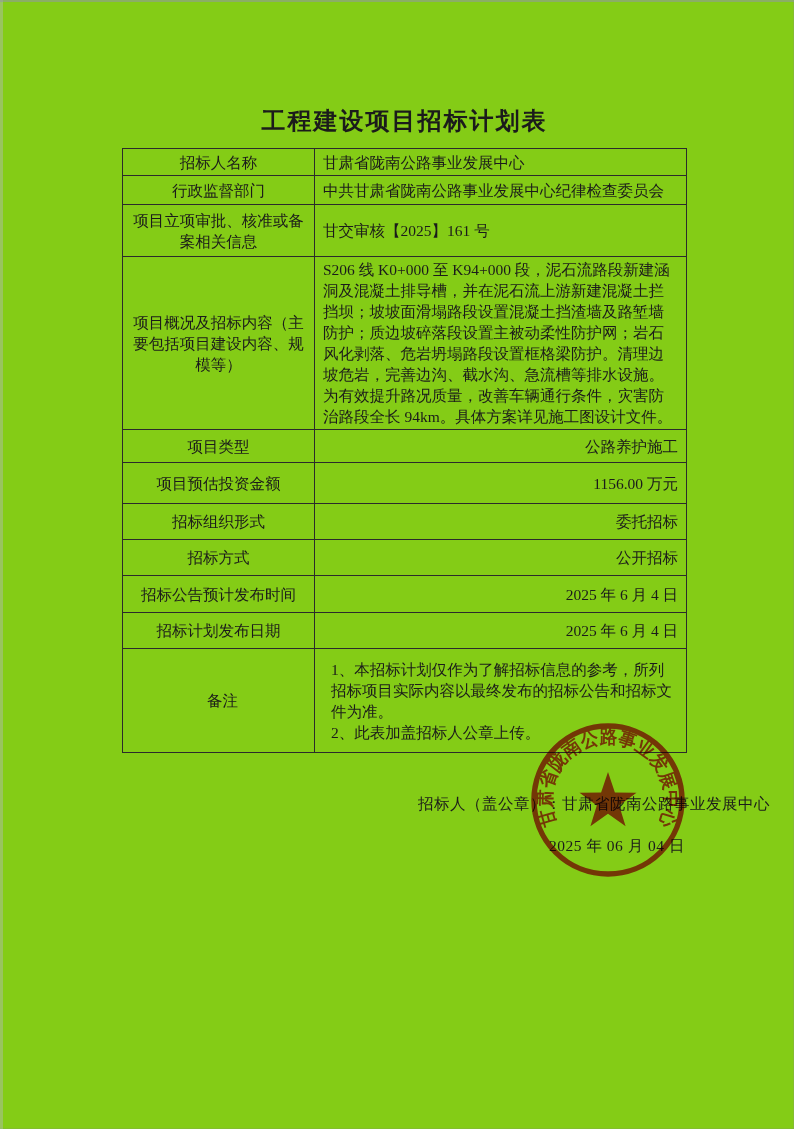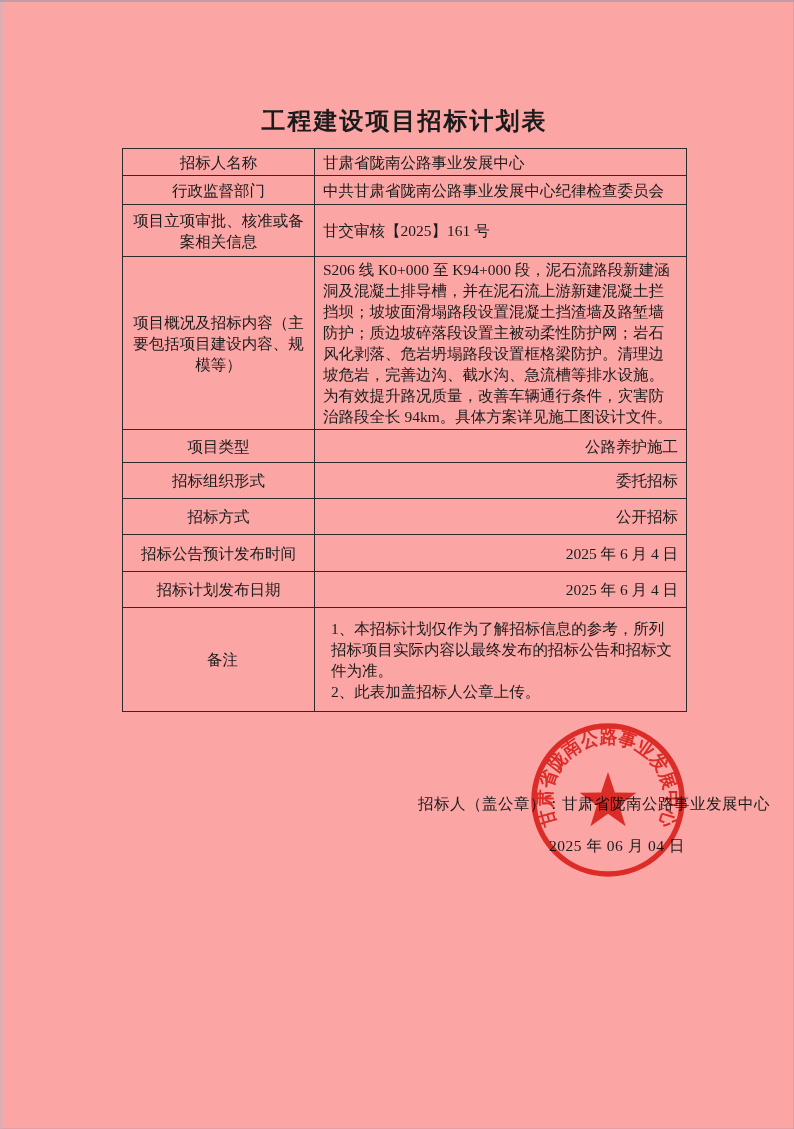--- a/index.html
+++ b/index.html
@@ -1,19 +1,19 @@
 <!DOCTYPE html>
 <html><head>
 <meta charset="utf-8">
 <style>
   html,body{margin:0;padding:0;background:#ffffff;}
   .page{
     position:relative;
     width:794px;height:1129px;
-    background:#fca5a5;
+    background:#84cc16;
     overflow:hidden;
     font-family:"Liberation Serif","DejaVu Serif",serif;
     color:#1b1b1b;
     box-shadow:
       inset 0 2px 0 rgba(145,150,170,.55),
       inset 3px 0 0 rgba(185,185,205,.40),
       inset -1px 0 0 rgba(130,130,150,.22),
       inset 0 -1px 0 rgba(130,130,150,.18);
   }
   .title{
@@ -94,20 +94,24 @@
       </tr>
       <tr class="r5">
         <td class="label">项目概况及招标内容（主要包括项目建设内容、规模等）</td>
         <td class="value">S206 线 K0+000 至 K94+000 段，泥石流路段新建涵洞及混凝土排导槽，并在泥石流上游新建混凝土拦挡坝；坡坡面滑塌路段设置混凝土挡渣墙及路堑墙防护；质边坡碎落段设置主被动柔性防护网；岩石风化剥落、危岩坍塌路段设置框格梁防护。清理边坡危岩，完善边沟、截水沟、急流槽等排水设施。
 为有效提升路况质量，改善车辆通行条件，灾害防治路段全长 94km。具体方案详见施工图设计文件。</td>
       </tr>
       <tr class="r6 center">
         <td class="label">项目类型</td>
         <td class="value">公路养护施工</td>
       </tr>
+      <tr class="r7 center">
+        <td class="label">项目预估投资金额</td>
+        <td class="value">1156.00 万元</td>
+      </tr>
       <tr class="r8 center">
         <td class="label">招标组织形式</td>
         <td class="value">委托招标</td>
       </tr>
       <tr class="r9 center">
         <td class="label">招标方式</td>
         <td class="value">公开招标</td>
       </tr>
       <tr class="r10 center">
         <td class="label">招标公告预计发布时间</td>

